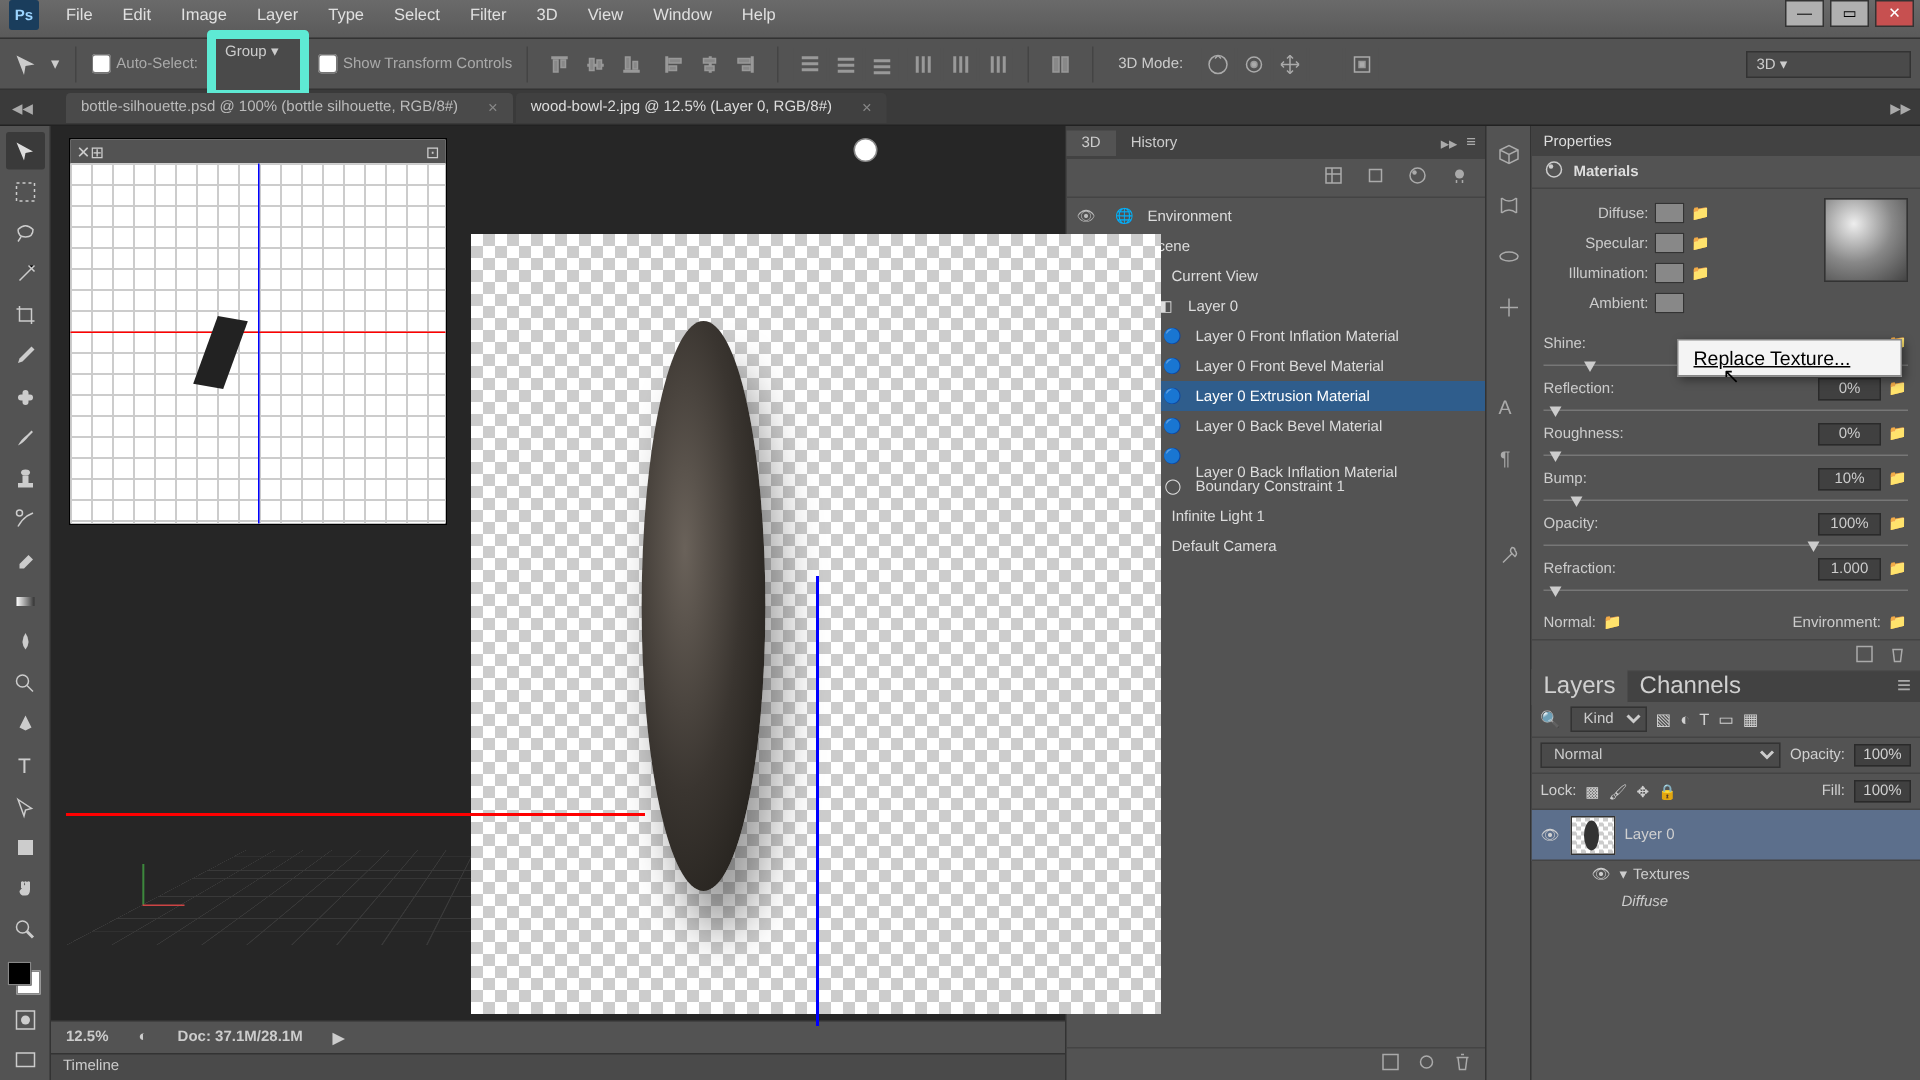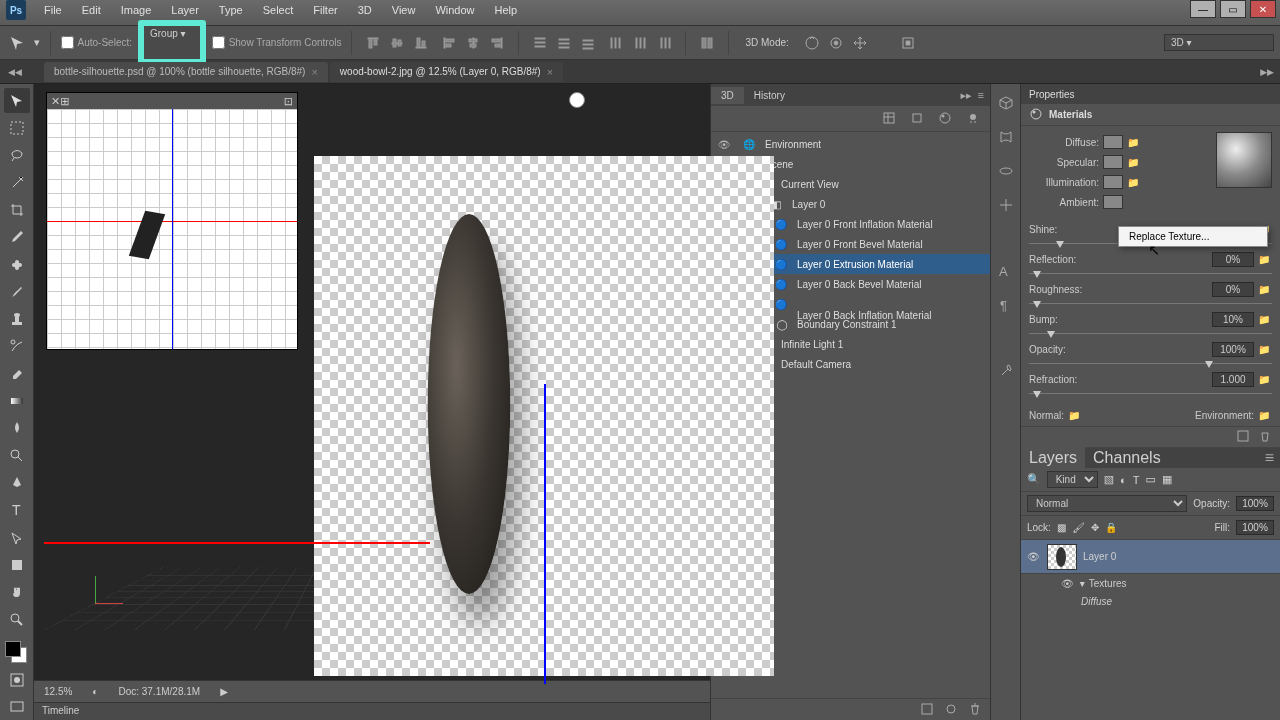--- a/index.html
+++ b/index.html
@@ -20,21 +20,21 @@
 .opt-select { background: #4a4a4a; border: 6px solid #5eead4; color: #ccc; padding: 2px 14px 20px 6px; font-size: 10px; border-radius: 3px; }
 .opt-sep { width: 1px; height: 24px; background: #444; margin: 0 4px; }
 .opt-group { display: flex; gap: 2px; }
 .opt-btn { width: 22px; height: 22px; background: #535353; border: 1px solid transparent; display: flex; align-items: center; justify-content: center; }
 .opt-btn svg { stroke: #999; }
 .mode3d-label { color: #ccc; margin: 0 6px; font-size: 10px; }
 .mode3d-select { margin-left: auto; width: 110px; background: #4a4a4a; border: 1px solid #333; color: #ccc; padding: 2px 6px; font-size: 10px; }
 
 
 .doctabs { height: 24px; background: #3a3a3a; display: flex; align-items: center; padding-left: 44px; border-bottom: 1px solid #222; }
-.doctab { padding: 4px 10px; background: #4a4a4a; color: #bbb; font-size: 10px; margin-right: 2px; border-radius: 3px 3px 0 0; display: flex; align-items: center; gap: 6px; }
+.doctab { padding: 4px 10px; background: #4a4a4a; color: #bbb; font-size: 10px; margin-right: 2px; border-radius: 3px 3px 0 0; display: flex; align-items: center; gap: 20px; }
 .doctab.active { background: #404040; color: #ddd; }
 .doctab .x { color: #888; font-size: 11px; }
 
 
 .main { display: flex; height: calc(720px - 26px - 34px - 24px); }
 
 
 .lefttools { width: 34px; background: #535353; border-right: 1px solid #333; display: flex; flex-direction: column; align-items: center; padding-top: 4px; gap: 2px; }
 .tool { width: 26px; height: 26px; display: flex; align-items: center; justify-content: center; border-radius: 2px; }
 .tool.active { background: #3a3a3a; }
@@ -63,21 +63,21 @@
 .canvas-red-h { position: absolute; left: 10px; right: 280px; top: 458px; height: 2px; background: red; }
 .canvas-blue-v { position: absolute; left: 510px; top: 300px; width: 2px; height: 300px; background: blue; }
 .bowl { position: absolute; left: 360px; top: 130px; width: 150px; height: 380px;
   background: radial-gradient(ellipse at 35% 40%, #6a625a 0%, #3a3530 50%, #1a1814 100%);
   border-radius: 50% / 50%; transform: scaleX(0.55); box-shadow: 20px 30px 40px rgba(0,0,0,0.4); }
 .axis-gizmo { position: absolute; left: 55px; bottom: 70px; width: 40px; height: 40px; }
 .axis-gizmo .y { position: absolute; left: 6px; bottom: 6px; width: 1px; height: 28px; background: #4a4; }
 .axis-gizmo .x { position: absolute; left: 6px; bottom: 6px; width: 28px; height: 1px; background: #c44; }
 .sun-icon { position: absolute; left: 535px; top: 8px; width: 16px; height: 16px; border-radius: 50%; background: #fff; border: 1px solid #888; }
 
-.statusbar { height: 22px; background: #535353; display: flex; align-items: center; padding: 0 10px; gap: 20px; font-size: 10px; color: #ccc; border-top: 1px solid #333; }
+.statusbar { height: 22px; background: #535353; display: flex; align-items: center; padding: 0 10px; gap: 20px; font-size: 10px; color: #ccc; border-top: 1px solid #333; font-weight: bold; }
 .timeline-bar { height: 18px; background: #4a4a4a; padding: 2px 8px; font-size: 10px; color: #ccc; border-top: 1px solid #333; }
 
 
 .panel3d { width: 280px; background: #535353; border-left: 1px solid #333; display: flex; flex-direction: column; }
 .panel-tabs { height: 22px; display: flex; align-items: center; background: #424242; }
 .panel-tab { padding: 3px 10px; font-size: 10px; color: #ccc; }
 .panel-tab.active { background: #535353; }
 .panel-tab-icons { margin-left: auto; display: flex; gap: 6px; padding-right: 6px; }
 .panel-toolbar { height: 26px; display: flex; align-items: center; justify-content: flex-end; gap: 14px; padding: 0 10px; border-bottom: 1px solid #444; }
 .tree { flex: 1; overflow: auto; padding: 2px 0; }
@@ -103,21 +103,21 @@
 .mat-folder { width: 14px; height: 14px; display: flex; align-items: center; justify-content: center; }
 .mat-sphere { position: absolute; right: 8px; top: 6px; width: 56px; height: 56px; border: 1px solid #333; background: radial-gradient(circle at 35% 30%, #eee, #888 50%, #444); }
 .prop-row { display: flex; align-items: center; height: 22px; padding: 0 8px; font-size: 10px; color: #ccc; }
 .prop-row .lbl { flex: 1; }
 .prop-row .val { width: 42px; background: #404040; border: 1px solid #2a2a2a; text-align: center; padding: 1px 0; margin-right: 4px; font-size: 10px; }
 .prop-slider { height: 8px; padding: 0 8px 4px; position: relative; }
 .prop-slider .track { height: 1px; background: #777; position: relative; top: 3px; }
 .prop-slider .thumb { position: absolute; width: 0; height: 0; border-left: 4px solid transparent; border-right: 4px solid transparent; border-top: 7px solid #ccc; }
 
 .context-menu { position: absolute; right: 12px; top: 226px; width: 150px; background: #f4f4f4; border: 1px solid #888; box-shadow: 2px 2px 6px rgba(0,0,0,0.4); z-index: 100; color: #000; }
-.context-item { padding: 4px 10px; font-size: 10px; }
+.context-item { padding: 4px 10px; font-size: 13px; text-decoration: underline; }
 .cursor { position: absolute; right: 120px; top: 242px; z-index: 200; font-size: 14px; color: #000; }
 
 
 .layers-header { height: 20px; background: #424242; display: flex; align-items: center; font-size: 16px; }
 .layers-header .tab { padding: 3px 8px; }
 .layers-header .tab.active { background: #535353; }
 .layers-toolbar { height: 24px; display: flex; align-items: center; gap: 6px; padding: 0 6px; border-bottom: 1px solid #444; }
 .layers-toolbar select { background: #4a4a4a; border: 1px solid #333; color: #ccc; font-size: 10px; padding: 1px 4px; }
 .layers-row2 { height: 24px; display: flex; align-items: center; padding: 0 6px; gap: 6px; font-size: 10px; border-bottom: 1px solid #444; }
 .layers-row2 select { background: #4a4a4a; border: 1px solid #333; color: #ccc; font-size: 10px; padding: 1px 4px; flex: 1; }

